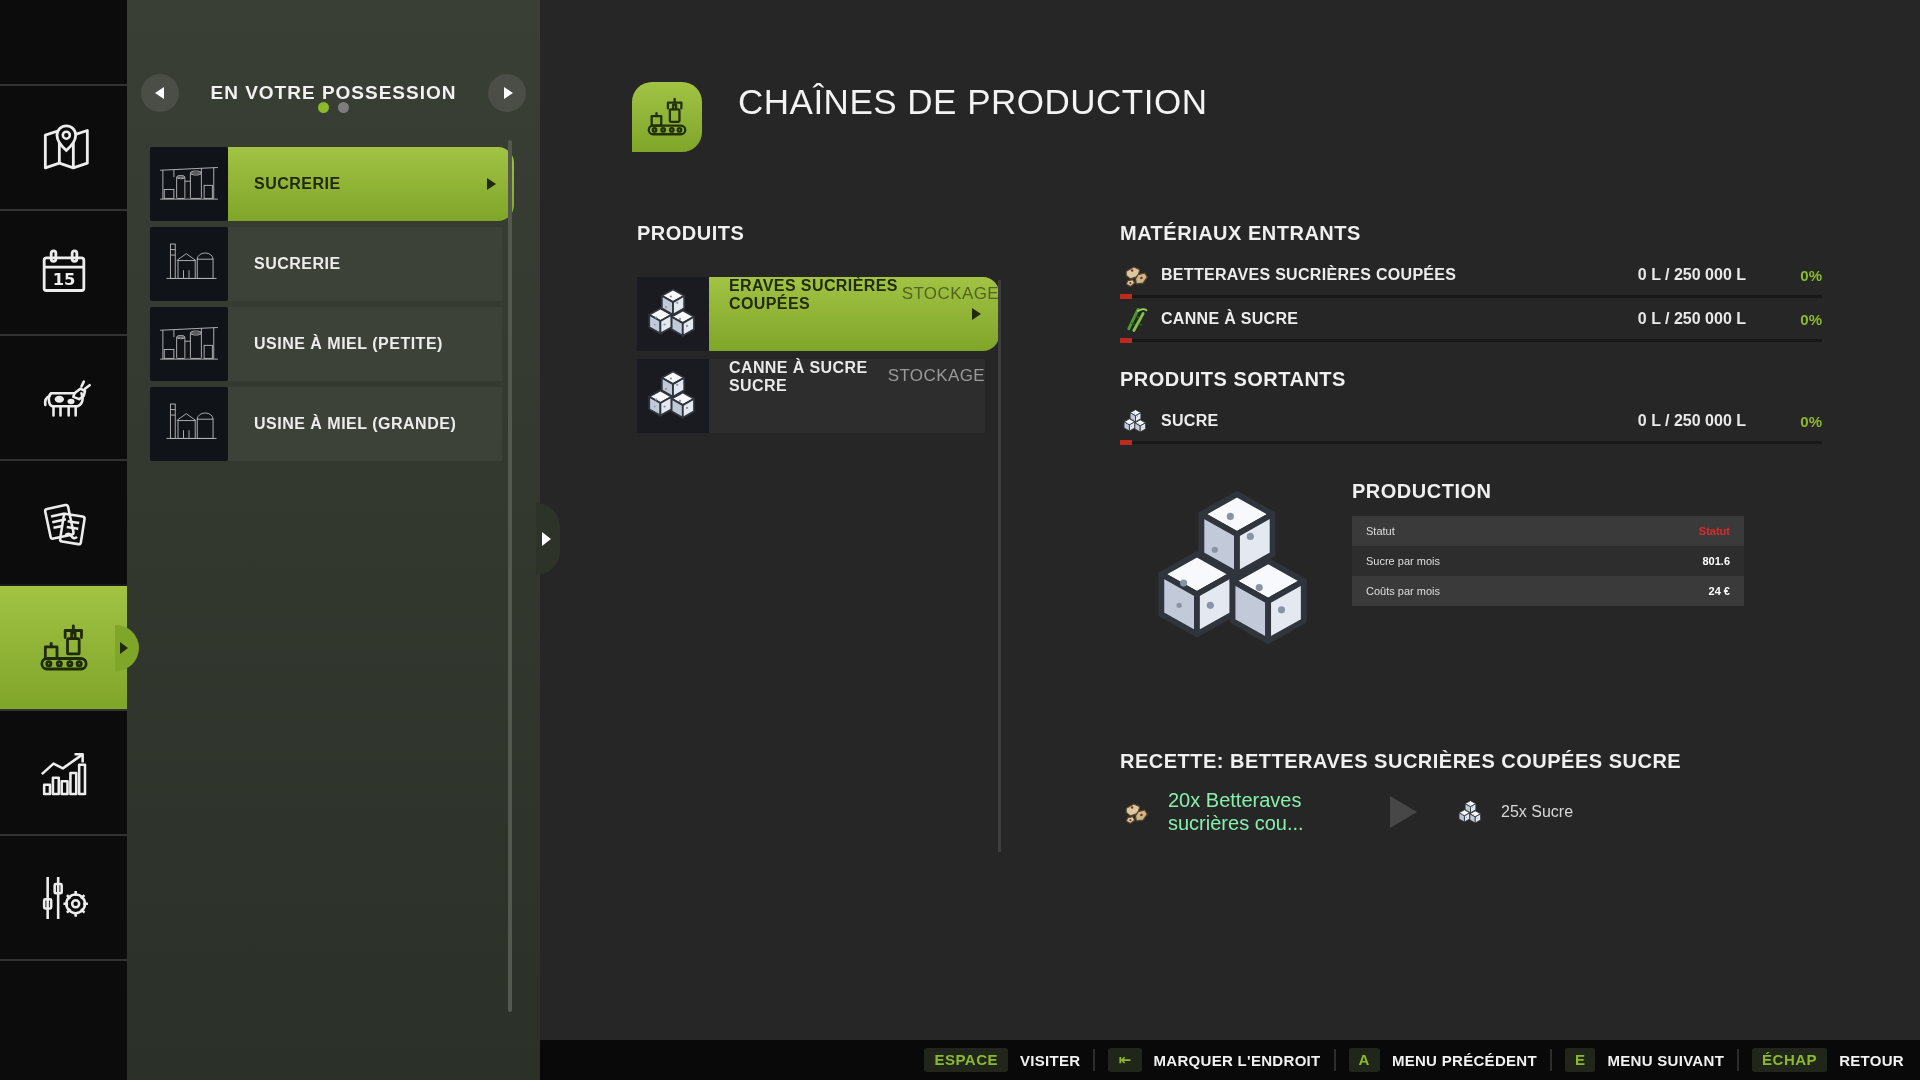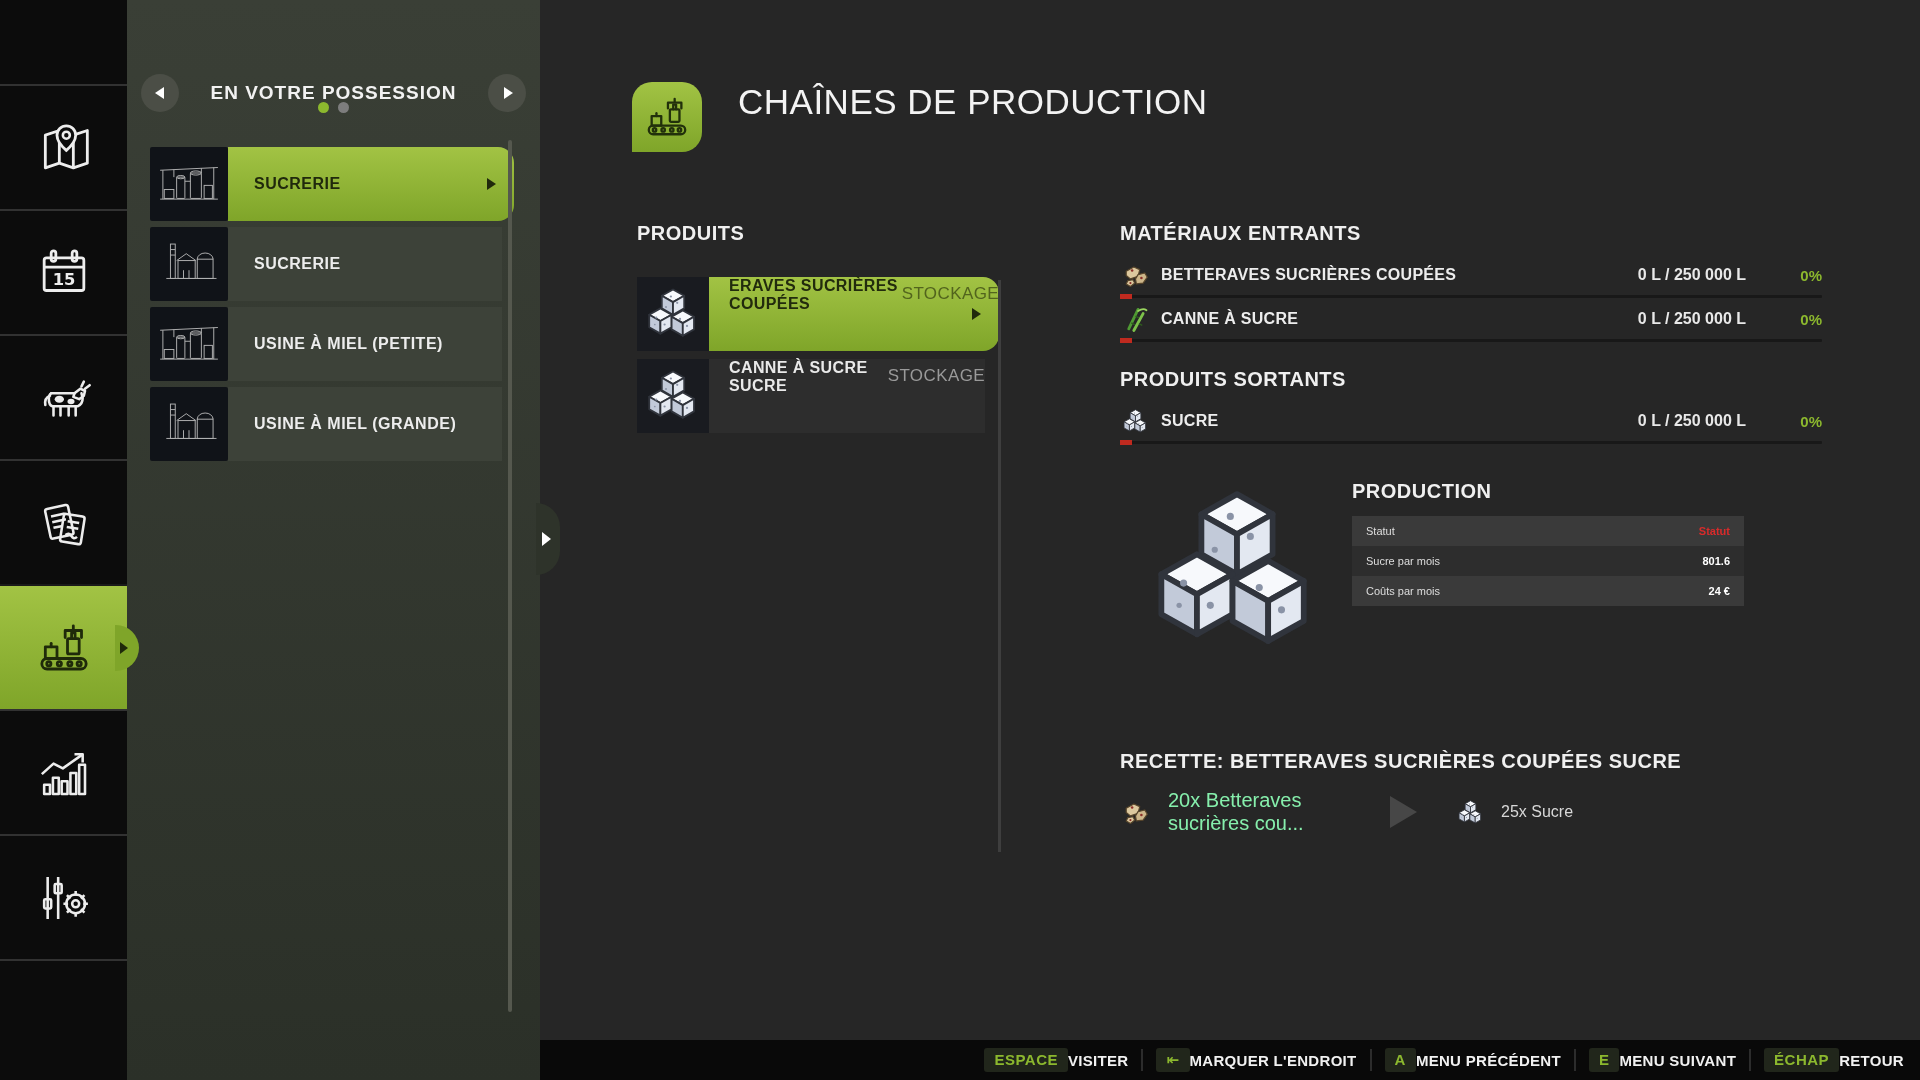--- a/index.html
+++ b/index.html
@@ -106,21 +106,21 @@
   .r-icon svg{width:27px;height:27px}
   .r-in{margin-left:18px;width:212px;font-size:20px;color:#86efac}
   .r-play{width:0;height:0;border-left:27px solid #474747;border-top:16px solid transparent;border-bottom:16px solid transparent;margin-left:10px}
   .r-out-icon{margin-left:38px;width:30px;display:flex;justify-content:center}
   .r-out-icon svg{width:27px;height:27px}
   .r-out{margin-left:16px;font-size:16px;color:#d8d8d8}
 
   
   .hotbar{position:absolute;left:540px;bottom:0;width:1380px;height:40px;background:var(--hotbar-bg);
     display:flex;align-items:center;justify-content:flex-end;padding-right:16px;gap:13px;z-index:4}
-  .hint{display:flex;align-items:center;}
+  .hint{display:flex;align-items:center;gap:12px}
   .key{background:#21261b;color:var(--accent);font-size:15px;font-weight:700;padding:4px 10px;border-radius:3px;letter-spacing:.5px;line-height:1.1}
   .hint-label{font-size:15px;font-weight:700;color:#f1f1f1;letter-spacing:.3px}
   .sep{width:2px;height:22px;background:#2c2c2c}
 </style>
 </head>
 <body>
 
 <svg width="0" height="0" style="position:absolute" aria-hidden="true">
   <defs>
     <symbol id="sym-sugar" viewBox="0 0 80 80">

